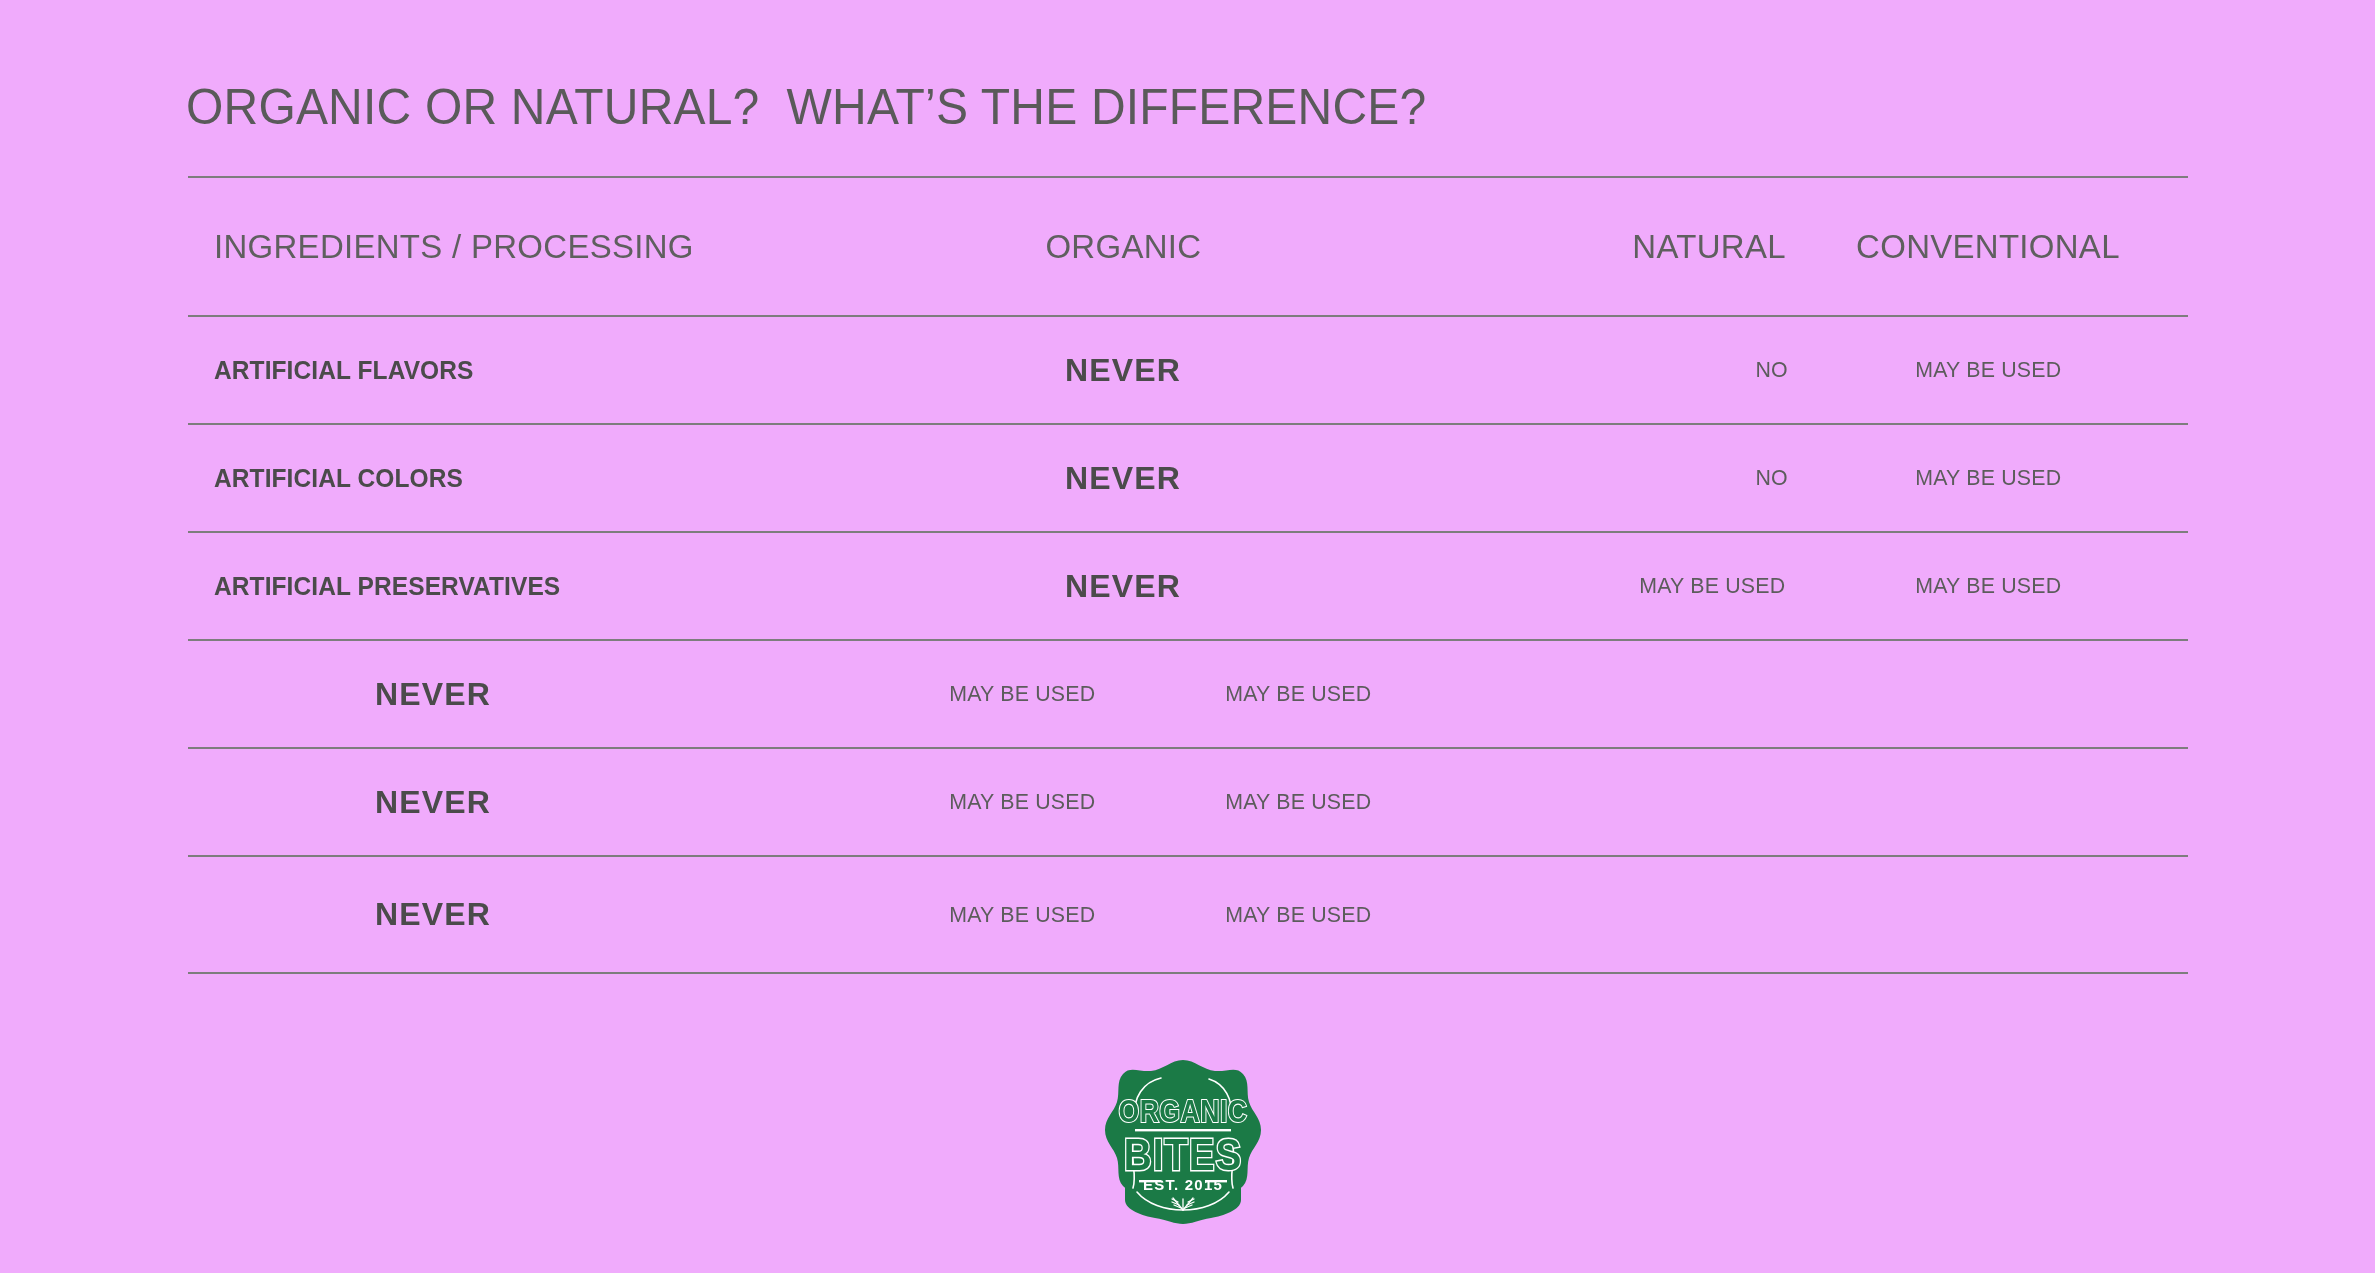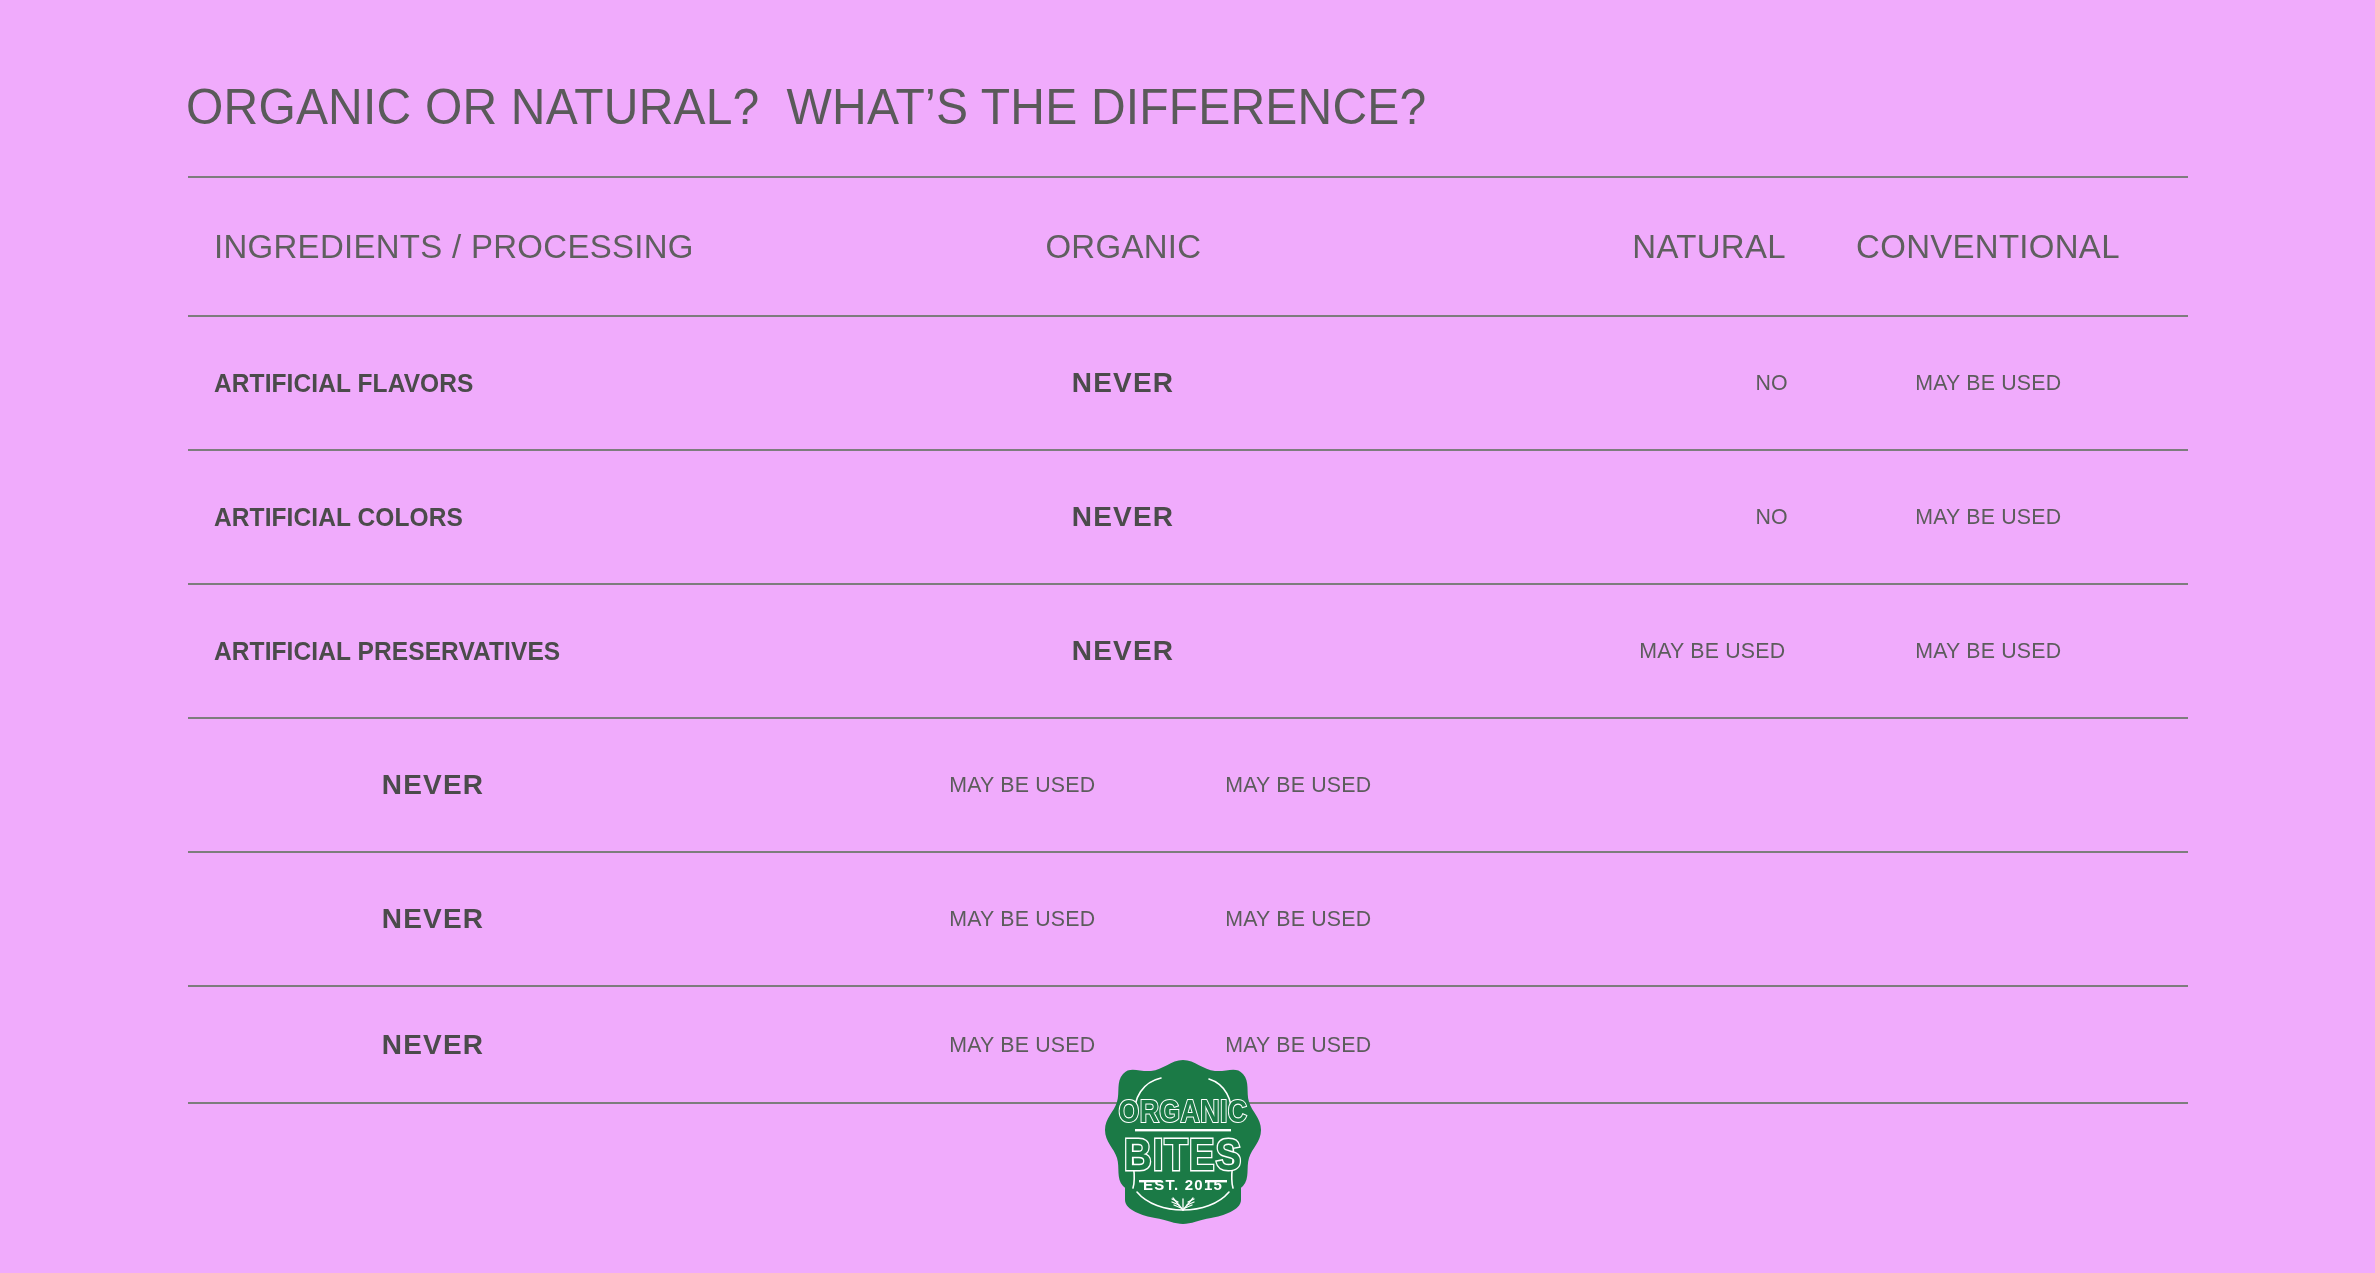--- a/index.html
+++ b/index.html
@@ -55,21 +55,21 @@
     position: relative;
     display: flex;
     align-items: center;
     box-sizing: border-box;
   }
 
   .row.header {
     height: 137px;
   }
   .row.data {
-    height: 132px;
+    height: 106px;
   }
   .row.data.tall {
     height: 115px;
   }
 
   
   .col-ing   { width: 690px; padding-left: 26px; box-sizing: border-box; }
   .col-org   { width: 490px; text-align: center; }
   .col-nat   { width: 420px; text-align: right; }
   .col-con   { width: 400px; text-align: center; }
@@ -95,21 +95,21 @@
     letter-spacing: 0.1px;
     line-height: 35px;
     transform: scaleX(0.98);
     transform-origin: left center;
     display: inline-block;
     white-space: pre-line;
   }
 
   
   .never {
-    font-size: 28px;
+    font-size: 32px;
     font-weight: 700;
     color: #4b4b4b;
     letter-spacing: 1.2px;
     display: inline-block;
   }
 
   
   .val {
     font-size: 22px;
     font-weight: 400;

